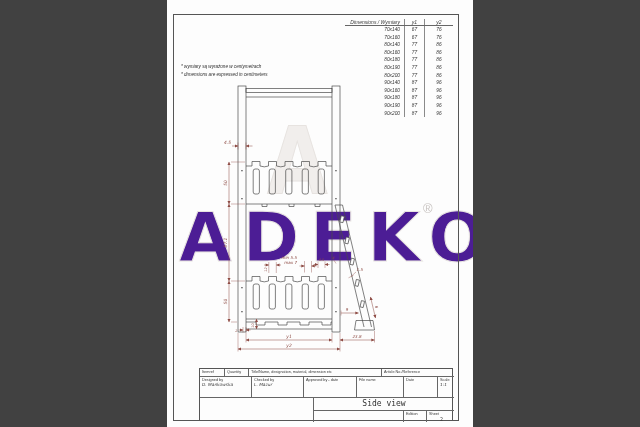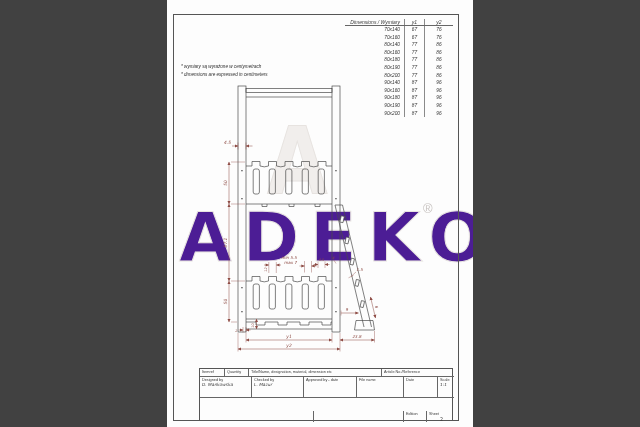--- a/index.html
+++ b/index.html
@@ -305,20 +305,21 @@
       </div>
       <div class="tb" style="left:203px;top:8px;width:34px;height:21px;">
         <div>Date</div>
         <div class="val"></div>
       </div>
       <div class="tb" style="left:237px;top:8px;width:17px;height:21px;">
         <div>Scale</div>
         <div class="val">1:1</div>
       </div>
 
+      <div class="tb cell-view" style="left:113px;top:29px;width:141px;height:13px;">Side view</div>
       <div class="tb nb" style="left:113px;top:42px;width:90px;height:11px;"></div>
       <div class="tb nb" style="left:203px;top:42px;width:23px;height:11px;">Edition</div>
       <div class="tb nb" style="left:226px;top:42px;width:28px;height:11px;">
         <div>Sheet</div>
         <div class="sheet-val">2</div>
       </div>
     </div>
 
   </div>
 </div>

